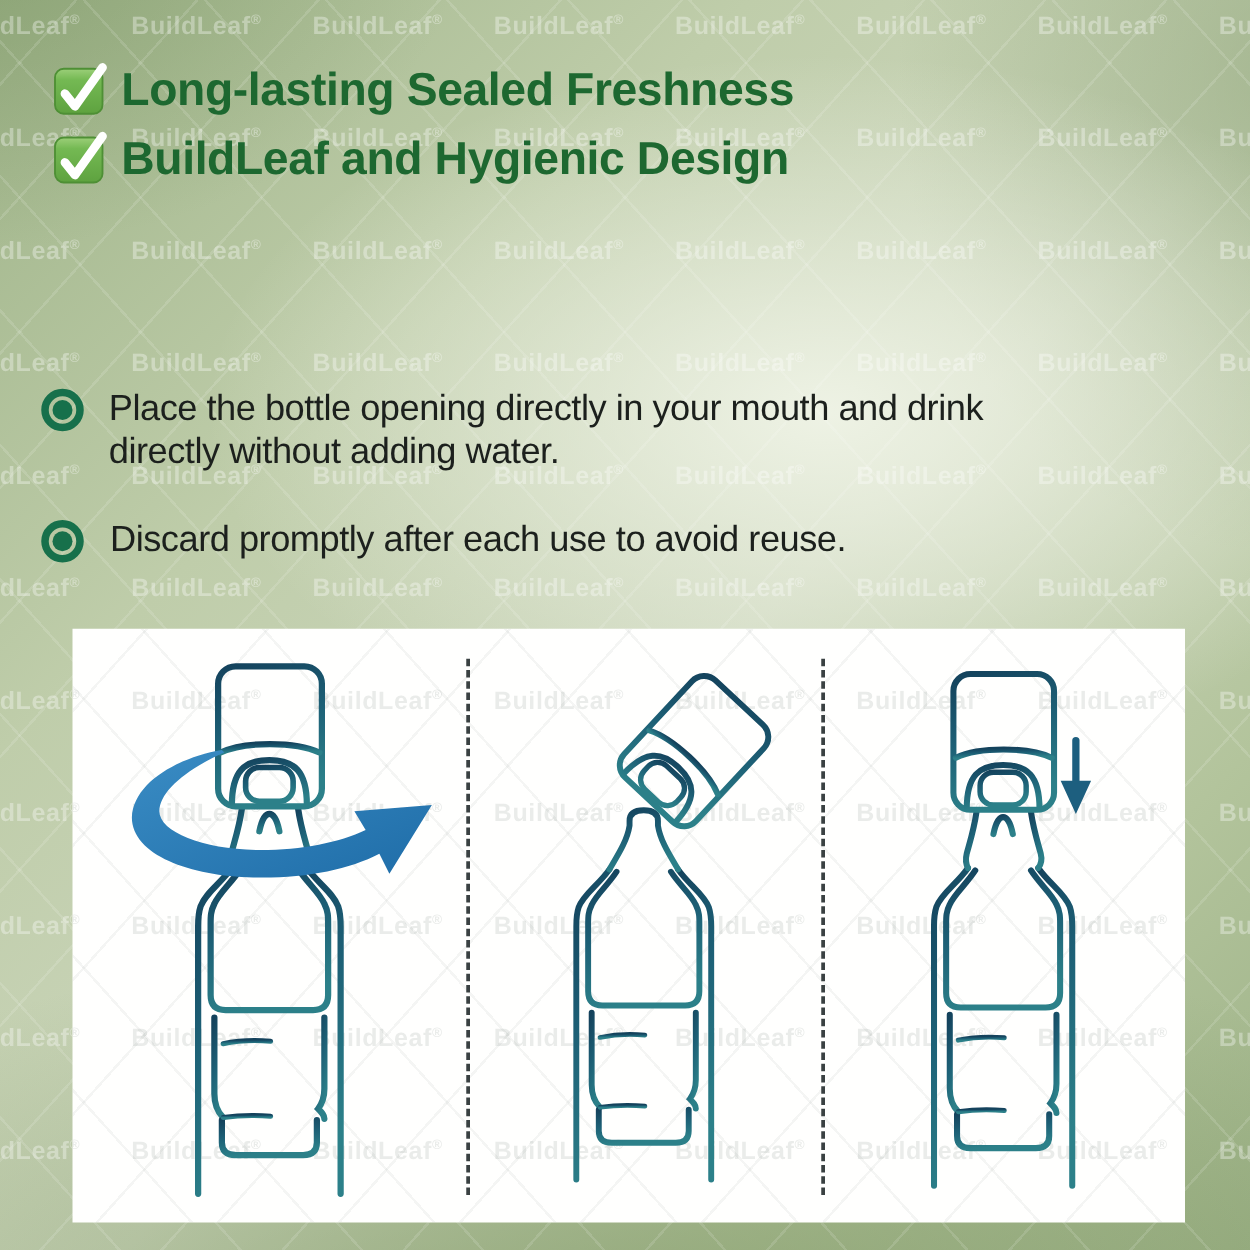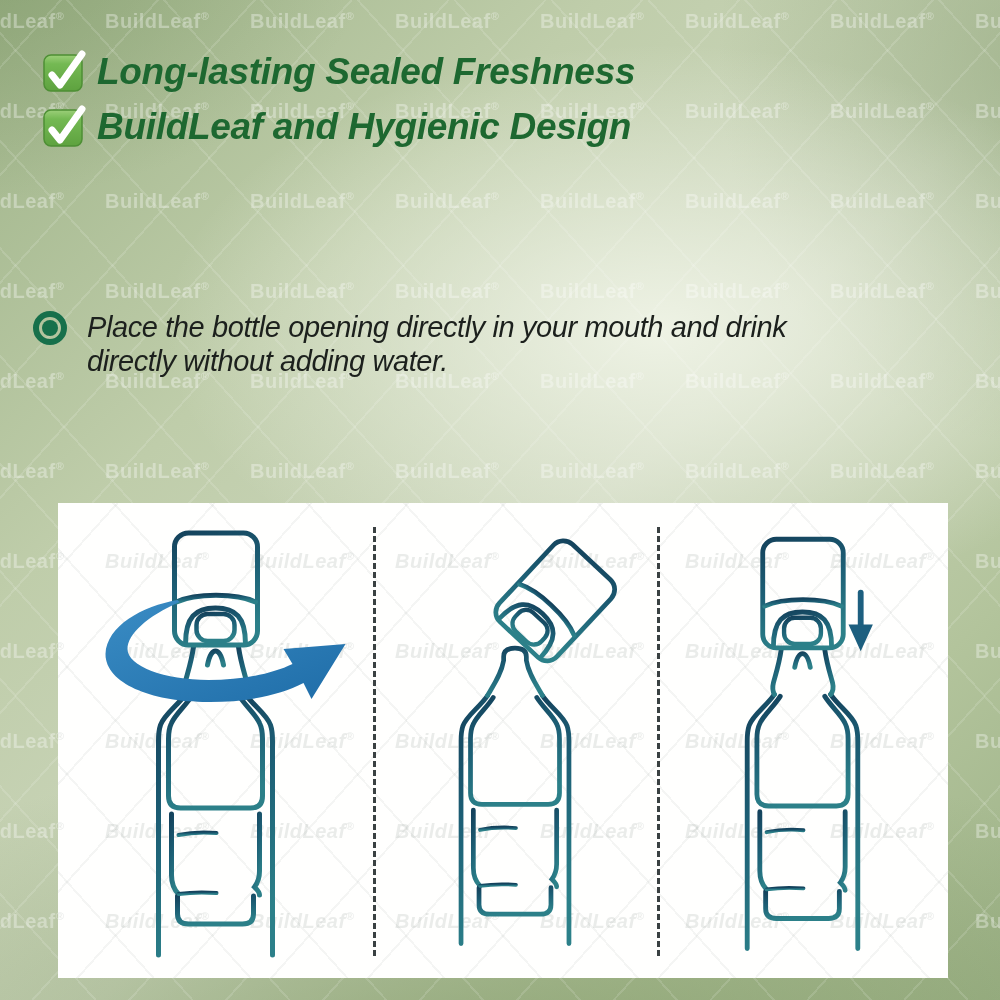--- a/index.html
+++ b/index.html
@@ -19,21 +19,21 @@
     background:
       repeating-linear-gradient(48deg, transparent 0 70px, rgba(255,255,255,.13) 70px 72px),
       repeating-linear-gradient(-48deg, transparent 0 70px, rgba(255,255,255,.13) 70px 72px);
   }
   .wm-tile{
     position:absolute;font-size:20px;font-weight:600;letter-spacing:.5px;white-space:nowrap;
   }
   #wm-green .wm-tile{color:rgba(255,255,255,.34);}
   #wm-panel .wm-tile{color:rgba(95,110,100,.13);}
   .wm-tile sup{font-size:.55em;}
-  .content{position:absolute;inset:0;z-index:2;font-style:italic;}
+  .content{position:absolute;inset:0;z-index:2;}
 
   
   .features{position:absolute;left:42px;top:44px;}
   .feature-row{display:flex;align-items:center;gap:11px;height:55px;}
   .check-icon{width:44px;height:46px;flex:0 0 auto;margin-top:-4px;}
   .feature-label{
     font-size:37px;font-weight:bold;color:var(--green-dark,#1d6830);
     letter-spacing:-.3px;white-space:nowrap;
   }
 
@@ -236,20 +236,24 @@
       </svg>
       <div class="feature-label">BuildLeaf and Hygienic Design</div>
     </div>
   </div>
 
   <div class="instruction i1">
     <div class="bullseye"></div>
     <div class="instr-text">Place the bottle opening directly in your mouth and drink
 directly without adding water.</div>
   </div>
+  <div class="instruction i2">
+    <div class="bullseye"></div>
+    <div class="instr-text">Discard promptly after each use to avoid reuse.</div>
+  </div>
 
   <div class="panel">
     <div id="wm-panel" class="wm-layer">
         <span class="wm-tile" style="left: -98px; top: 47px;">BuildLeaf<sup>®</sup></span>
         <span class="wm-tile" style="left: 47px; top: 47px;">BuildLeaf<sup>®</sup></span>
         <span class="wm-tile" style="left: 192px; top: 47px;">BuildLeaf<sup>®</sup></span>
         <span class="wm-tile" style="left: 337px; top: 47px;">BuildLeaf<sup>®</sup></span>
         <span class="wm-tile" style="left: 482px; top: 47px;">BuildLeaf<sup>®</sup></span>
         <span class="wm-tile" style="left: 627px; top: 47px;">BuildLeaf<sup>®</sup></span>
         <span class="wm-tile" style="left: 772px; top: 47px;">BuildLeaf<sup>®</sup></span>

